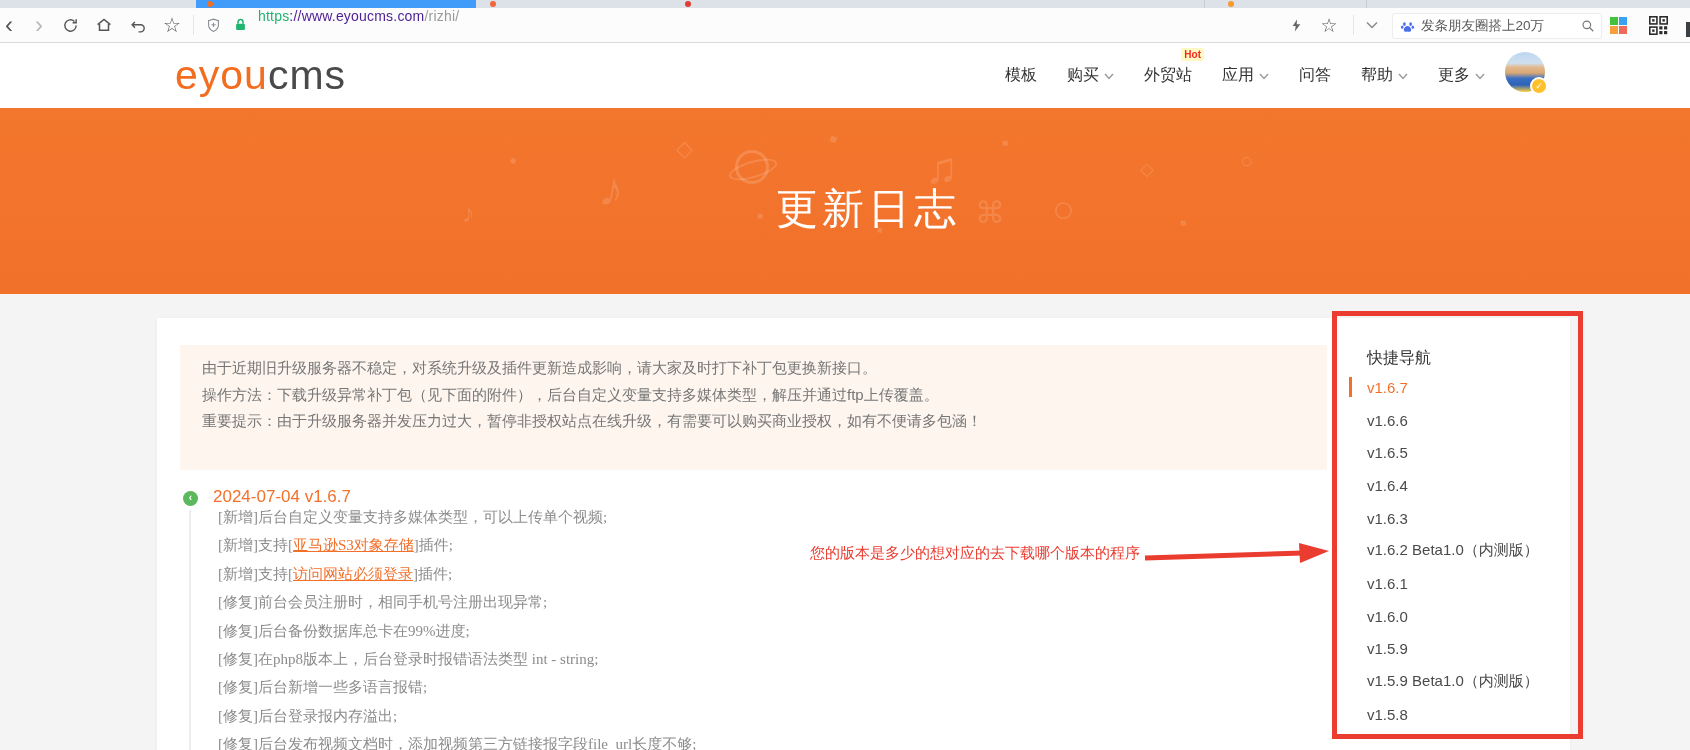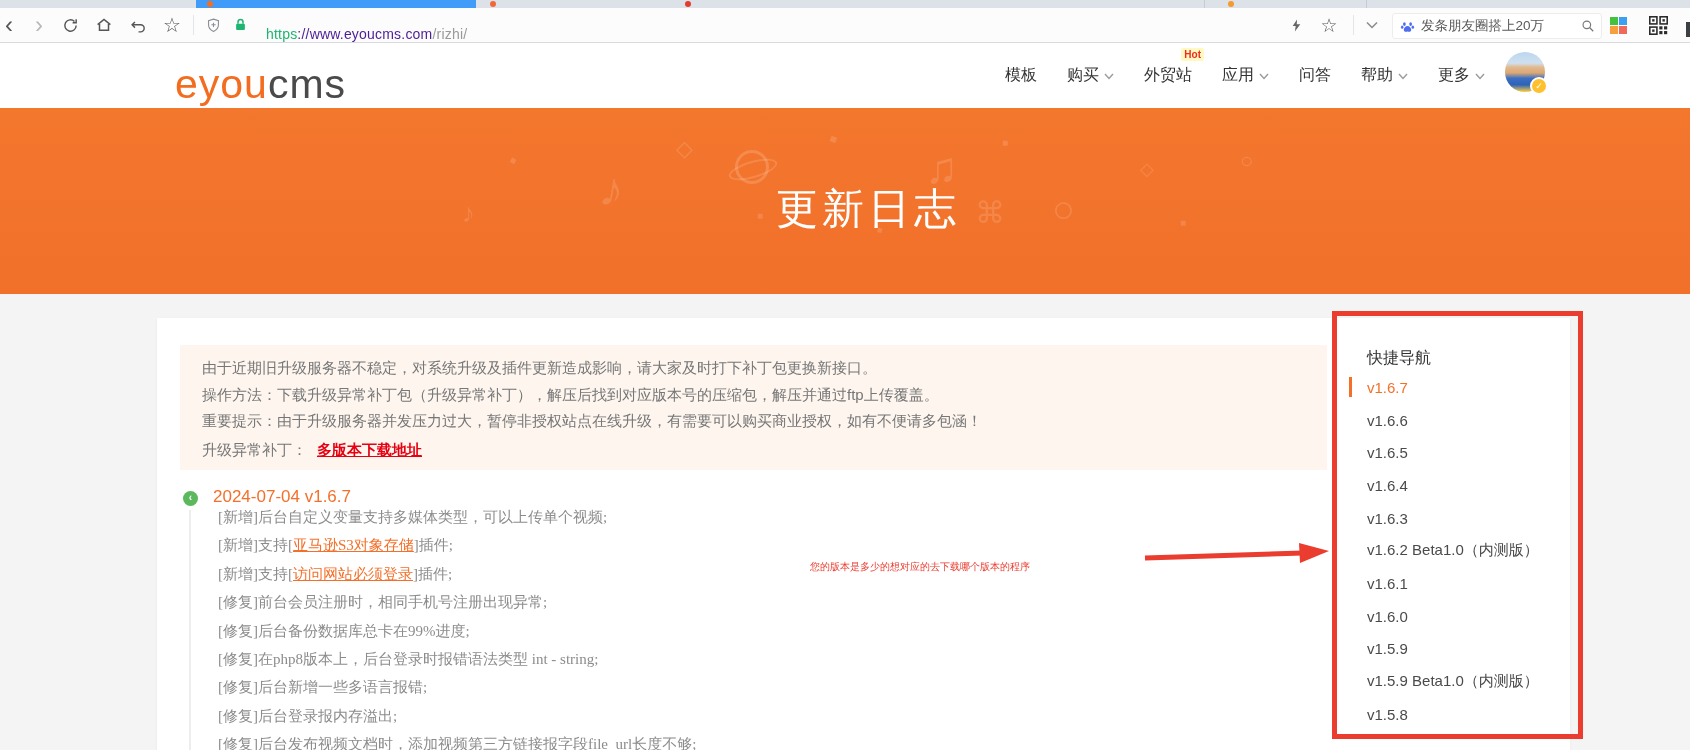--- a/index.html
+++ b/index.html
@@ -10,33 +10,33 @@
   .tabstrip{position:absolute;left:0;top:0;width:1690px;height:8px;background:#dde2e9;}
   .tab-active{position:absolute;left:196px;top:0;width:280px;height:8px;background:#419bf9;}
   .fav{position:absolute;top:1px;width:6px;height:6px;border-radius:50%;}
   .tab-div{position:absolute;top:0;width:1px;height:8px;background:#c6cbd4;}
 
   
   .toolbar{position:absolute;left:0;top:8px;width:1690px;height:34px;background:#fcfcfd;border-bottom:1px solid #d8dadd;}
   .tb-ico{position:absolute;top:0;height:34px;display:flex;align-items:center;justify-content:center;color:#666;}
   .tb-txt{font-size:19px;color:#555;}
   .addr-sep{position:absolute;top:7px;width:1px;height:20px;background:#e3e5e8;}
-  .url{position:absolute;left:258px;top:0;height:34px;display:flex;align-items:flex-end;font-size:14px;letter-spacing:.2px;margin-left:8px;}
+  .url{position:absolute;left:258px;top:0;height:34px;display:flex;align-items:flex-start;font-size:14px;letter-spacing:.2px;}
   .url .scheme{color:#1db56f;}
   .url .host{color:#4c1d95;}
   .url .path{color:#9a9a9a;}
   .searchbox{position:absolute;left:1392px;top:5px;width:208px;height:24px;border:1px solid #ededed;border-radius:3px;background:#fff;display:flex;align-items:center;}
   .search-text{font-size:13.5px;color:#595959;margin-left:6px;white-space:nowrap;text-align:center;}
   .grid-ico{position:absolute;left:1610px;top:9px;width:17px;height:17px;display:grid;grid-template-columns:8px 8px;grid-template-rows:8px 8px;gap:1px;}
   .grid-ico i{display:block;}
   .edge-bar{position:absolute;left:1686px;top:14px;width:4px;height:15px;background:#3c4043;}
 
   
   .siteheader{position:absolute;left:0;top:43px;width:1690px;height:65px;background:#fff;}
-  .logo{position:absolute;left:175px;top:18px;font-size:41px;font-weight:500;letter-spacing:1px;cursor:pointer;}
+  .logo{position:absolute;left:175px;top:9px;font-size:41px;font-weight:500;letter-spacing:1px;cursor:pointer;}
   .logo .o1{color:#f36d21;}
   .logo .o2{color:#4a4a4a;}
   .mainnav{position:absolute;left:990px;top:0;height:65px;margin:0;padding:0;list-style:none;display:flex;align-items:center;}
   .nav-item{position:relative;display:flex;align-items:center;margin:0 15px;cursor:pointer;font-size:16px;color:#333;white-space:nowrap;}
   .nav-item .chev{margin-left:5px;margin-top:2px;}
   .hot-badge{position:absolute;top:-17px;right:-12px;background:#fef9c3;color:#f02a1d;font-size:10px;font-weight:bold;padding:1px 3px;border-radius:2px;line-height:11px;}
   .avatar{position:absolute;left:1505px;top:9px;width:40px;height:40px;border-radius:50%;cursor:pointer;
     background:linear-gradient(180deg,#bcd6ef 0%,#cfe0ef 28%,#e2b98e 38%,#dca873 52%,#3a6fc4 66%,#2d62b8 82%,#ffd23e 100%);}
   .avatar-badge{position:absolute;right:-3px;bottom:-3px;width:14px;height:14px;border-radius:50%;background:#ffc02e;border:2px solid #fff;color:#fff;font-size:9px;font-weight:bold;line-height:14px;text-align:center;}
 
@@ -54,21 +54,21 @@
   .patch-link{color:#e60012;font-weight:bold;text-decoration:underline;cursor:pointer;margin-left:10px;}
 
   .log-head{position:absolute;left:56px;top:169px;font-size:17px;color:#f3702a;font-weight:500;}
   .log-dot{position:absolute;left:26px;top:173px;width:15px;height:15px;border-radius:50%;background:#5cb85c;color:#fff;font-size:10px;line-height:14px;text-align:center;font-weight:bold;}
   .timeline{position:absolute;left:32px;top:192px;width:2px;height:278px;background:#ededed;}
   .log-list{position:absolute;left:61px;top:185px;margin:0;padding:0;list-style:none;font-size:15px;color:#8c8c8c;}
   .log-item{height:28.4px;line-height:28.4px;white-space:nowrap;font-family:Liberation Serif, serif;}
   .log-link{color:#f3702a;text-decoration:underline;cursor:pointer;}
 
   
-  .annot-text{position:absolute;left:810px;top:560px;font-size:10px;color:#ea3c2f;white-space:nowrap;}
+  .annot-text{position:absolute;left:810px;top:544px;font-size:15px;color:#ea3c2f;white-space:nowrap;}
   .annot-arrow{position:absolute;left:1140px;top:536px;}
   .annot-rect{position:absolute;left:1332px;top:311px;width:241px;height:418px;border:5px solid #ea3c2f;}
 
   
   .side-title{position:absolute;left:1367px;top:348px;font-size:16px;color:#333;font-weight:500;}
   .side-list{position:absolute;left:1349px;top:371px;margin:0;padding:0;list-style:none;}
   .side-item{height:32.7px;display:flex;align-items:center;cursor:pointer;font-size:15px;color:#4a4a4a;white-space:nowrap;}
   .side-mark{width:3px;height:20px;margin-right:15px;background:transparent;}
   .side-item.active{color:#f3702a;}
   .side-item.active .side-mark{background:#f3702a;}
@@ -243,23 +243,22 @@
     <span class="deco" style="left:877px;top:118px;font-size:9px;transform:rotate(15deg);">■</span>
     <span class="deco" style="left:462px;top:92px;font-size:26px;">♪</span>
     <span class="deco" style="left:1240px;top:42px;font-size:22px;">○</span>
     <span class="deco" style="left:1180px;top:110px;font-size:10px;">■</span>
     <div class="hero-title">更新日志</div>
   </div>
 
   <div class="card">
     <div class="notice">
       <div>由于近期旧升级服务器不稳定，对系统升级及插件更新造成影响，请大家及时打下补丁包更换新接口。</div>
-      <div>操作方法：下载升级异常补丁包（升级异常补丁），解压后找到对应版本号的压缩包，解压并通过ftp上传覆盖。</div>
+      <div>操作方法：下载升级异常补丁包（见下面的附件），后台自定义变量支持多媒体类型，解压并通过ftp上传覆盖。</div>
       <div>重要提示：由于升级服务器并发压力过大，暂停非授权站点在线升级，有需要可以购买商业授权，如有不便请多包涵！</div>
-      <div class="patch-line"><span>升级异常补丁：</span><a class="patch-link">多版本下载地址</a></div>
     </div>
 
     <div class="log-dot">‹</div>
     <div class="log-head">2024-07-04 v1.6.7</div>
     <div class="timeline"></div>
     <ul class="log-list" id="changelog-list">
         <li class="log-item"><span>[新增]后台自定义变量支持多媒体类型，可以上传单个视频;</span></li>
         <li class="log-item"><span>[新增]支持[</span><a class="log-link">亚马逊S3对象存储</a><span>]插件;</span></li>
         <li class="log-item"><span>[新增]支持[</span><a class="log-link">访问网站必须登录</a><span>]插件;</span></li>
         <li class="log-item"><span>[修复]前台会员注册时，相同手机号注册出现异常;</span></li>

